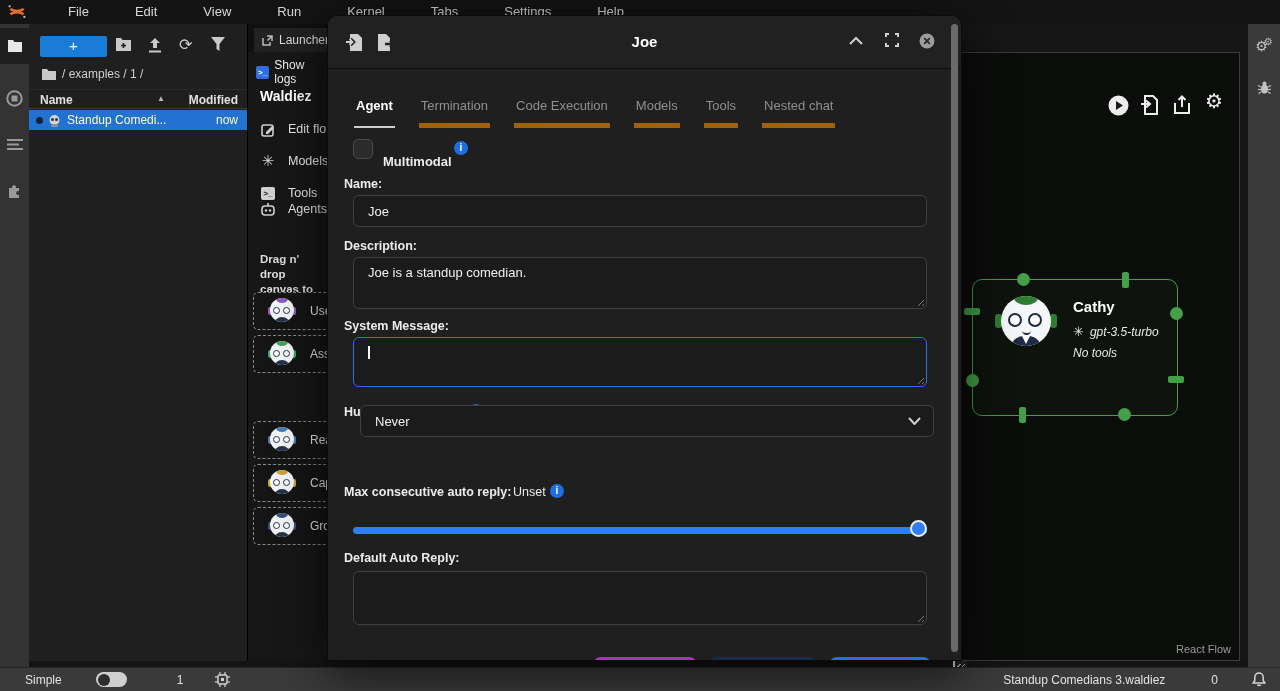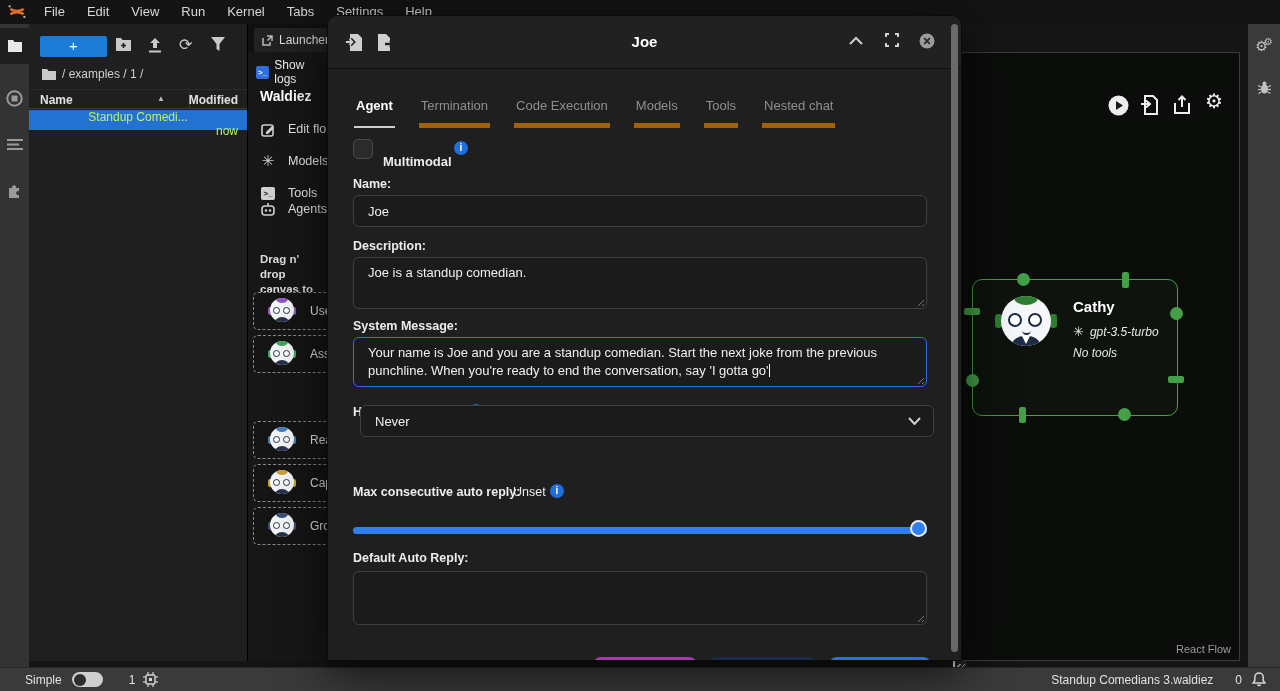--- a/index.html
+++ b/index.html
@@ -1,21 +1,21 @@
 <!DOCTYPE html>
 <html><head>
 <meta charset="utf-8">
 <style>
   * { margin:0; padding:0; box-sizing:border-box; }
   html,body { background:#0c0c0c; }
   #app {
     position:relative; width:1280px; height:691px; overflow:hidden;
     font-family:"Liberation Sans", sans-serif; color:#e2e2e2; background:#141414;
   }
-  .abs { position:absolute; }
+  .abs { position:absolute;gap:24px; }
   svg { display:block; }
 
   
   #menubar { left:0; top:0; width:1280px; height:24px; background:#141414;
     display:flex; align-items:center; z-index:3; }
   .menu-item { padding:0 11px; font-size:13px; color:#d8d8d8; line-height:24px; }
   #jlogo { width:20px; height:18px; margin:0 6px 0 7px; }
 
   
   #activitybar { left:0; top:24px; width:29px; height:643px; background:#333333; z-index:2; }
@@ -25,22 +25,22 @@
   
   #filepanel { left:29px; top:24px; width:218px; height:637px; background:#1f1f1f; z-index:2; }
   #new-launcher { position:absolute; left:11px; top:12px; width:67px; height:21px; border-radius:2px;
     color:#fff; font-size:15px; text-align:center; line-height:20px; }
   .fb-icon { position:absolute; top:13px; color:#c9c9c9; }
   #breadcrumb { position:absolute; left:13px; top:43px; display:flex; align-items:center; gap:6px;
     font-size:12px; color:#cfcfcf; }
   #fb-header { position:absolute; left:0; top:65px; width:218px; height:20px;
     border-bottom:1px solid #3a3a3a; border-top:1px solid #2a2a2a; font-size:12px; font-weight:bold; color:#e0e0e0; }
   #fb-header .col-div { position:absolute; left:160px; top:2px; width:1px; height:16px; background:#3a3a3a; }
-  #fb-row { position:absolute; left:0; top:86px; width:218px; height:20px; color:#bef264; font-size:12px;
-    display:flex; align-items:center;flex-direction:column; }
+  #fb-row { position:absolute; left:0; top:86px; width:218px; height:20px; color:#fef9c3; font-size:12px;
+    display:flex; align-items:center; }
   .dot { width:7px; height:7px; border-radius:50%; background:#16213a; margin:0 5px 0 7px; }
 
   
   #sidepanel { left:247px; top:24px; width:80px; height:637px; background:#171717;
     border-left:1px solid #000; overflow:hidden; z-index:2; }
   #launcher-tab { position:absolute; left:6px; top:4px; height:24px; width:120px; background:#222;
     display:flex; align-items:center; gap:6px; padding:0 8px; font-size:12px; color:#ddd; }
   #show-logs { position:absolute; left:8px; top:34px; display:flex; align-items:center; gap:5px;
     font-size:12px; color:#f0f0f0; }
   .term-chip { width:14px; height:13px; border-radius:2px; background:#2f6fe0; color:#fff;
@@ -111,21 +111,21 @@
     border-radius:10px 10px 0 0; box-shadow:0 10px 50px rgba(0,0,0,.75); overflow:hidden; z-index:10;
     border:1px solid #0a0a0a; }
   #modal-header { position:absolute; left:0; top:0; width:100%; height:53px; background:#212121;
     border-bottom:1px solid #101010; }
   #modal-title { position:absolute; left:0; top:17px; width:100%; text-align:center;
     font-size:15px; font-weight:bold; color:#fff; }
   .mh-icon { position:absolute; top:17px; color:#cfcfcf; }
   #modal-tabs { position:absolute; left:26px; top:76px; display:flex; gap:24px; }
   .mtab { font-size:13px; color:#8f8f8f; padding:6px 2px 10px; border-bottom:5px solid #a16207; }
   .mtab.active { color:#fff; font-weight:bold; border-bottom:2px solid #cdcdcd; }
-  .field-label { position:absolute; left:25px; font-size:12.5px; font-weight:bold; color:#ececec; }
+  .field-label { position:absolute; left:16px; font-size:12.5px; font-weight:bold; color:#ececec; }
   .box { position:absolute; left:25px; width:574px; background:#1b1b1b; border:1px solid #3f3f3f;
     border-radius:6px; font-size:13px; color:#f0f0f0; }
   .box.pad { padding:7px 14px; }
   .resize-h { position:absolute; right:2px; bottom:2px; width:9px; height:9px;
     background:repeating-linear-gradient(135deg, transparent 0 2px, #777 2px 3px);
     clip-path:polygon(100% 0, 100% 100%, 0 100%); }
   #mm-check { position:absolute; left:25px; top:123px; width:20px; height:20px; border-radius:5px;
     background:#2b2b2b; border:1px solid #4a4a4a; }
   .info-icon { display:inline-block; width:14px; height:14px; border-radius:50%; background:#1d6fe0;
     color:#fff; font-size:10px; font-weight:bold; text-align:center; line-height:14px; font-style:normal; }
@@ -513,21 +513,21 @@
     <input class="box" style="top: 179px; height: 32px; padding: 0px 14px; outline: none;" value="Joe">
 
     <span class="field-label" style="top:223px;">Description:</span>
     <div class="box pad" style="top:241px; height:52px;">
       <span>Joe is a standup comedian.</span>
       <span class="resize-h"></span>
     </div>
 
     <span class="field-label" style="top:303px;">System Message:</span>
     <div class="box pad" id="sysmsg-box" style="top:321px; height:50px; padding-top:6px;">
-      <span>Your name is Joe and you are a standup comedian. Start the next joke from the previous punchline. When you're ready to end the conversation, say 'I gotta go'</span><span class="caret"></span>
+      <span class="caret"></span>
       <span class="resize-h"></span>
     </div>
 
     <span class="field-label" style="top:389px;">Human Input mode:</span>
     <span class="info-icon" style="position:absolute; left:141px; top:388px;">i</span>
     <div class="box" id="hi-select" style="top:389px;margin-left:7px;">
       <span>Never</span>
       <svg width="13" height="8" viewBox="0 0 13 8">
           <path d="M1 1l5.5 6L12 1" fill="none" stroke="#cfcfcf" stroke-width="2"></path>
         </svg>

